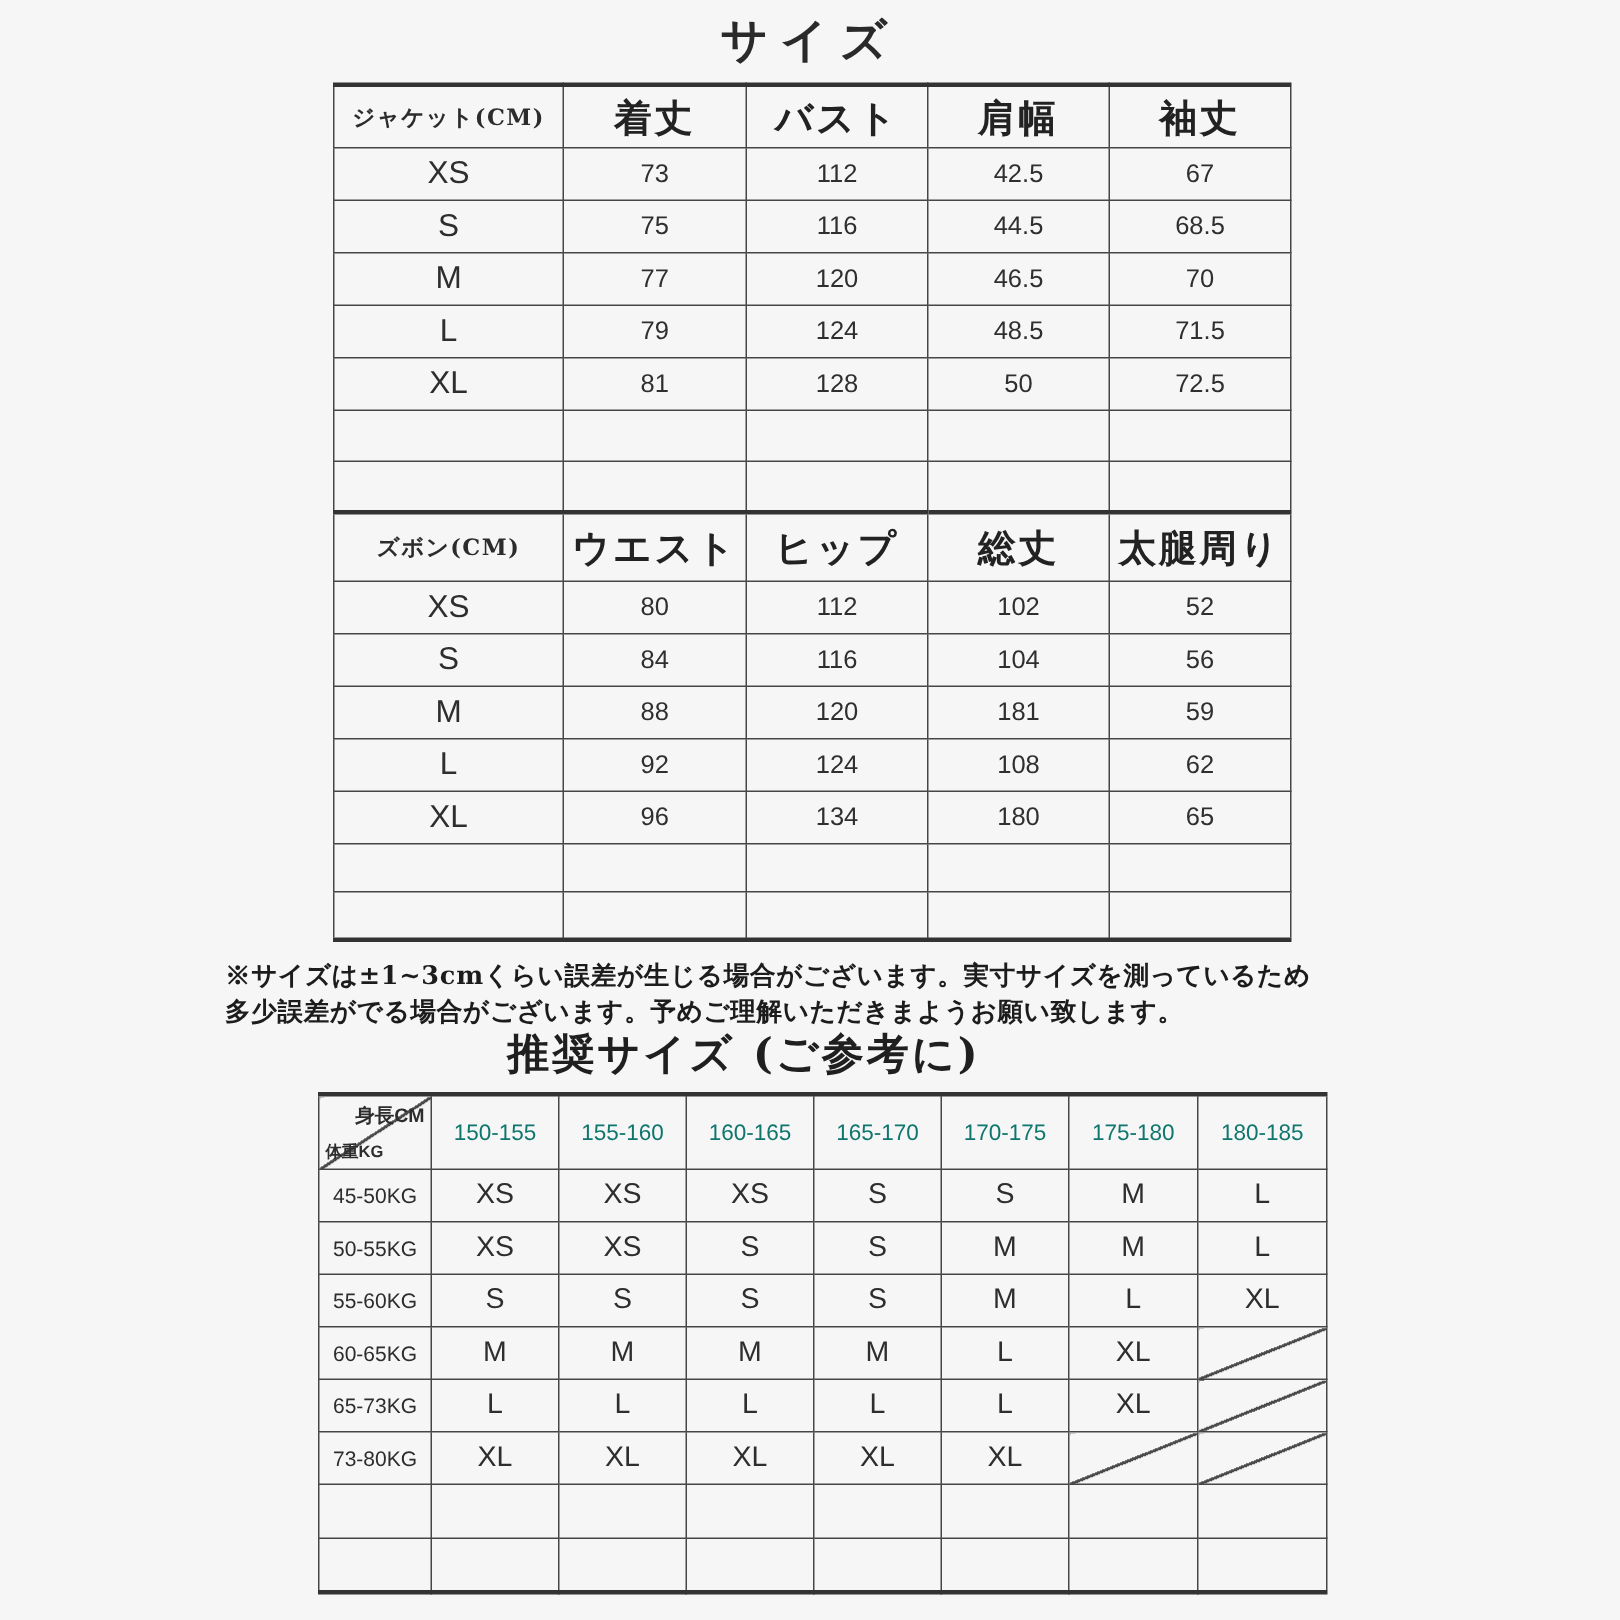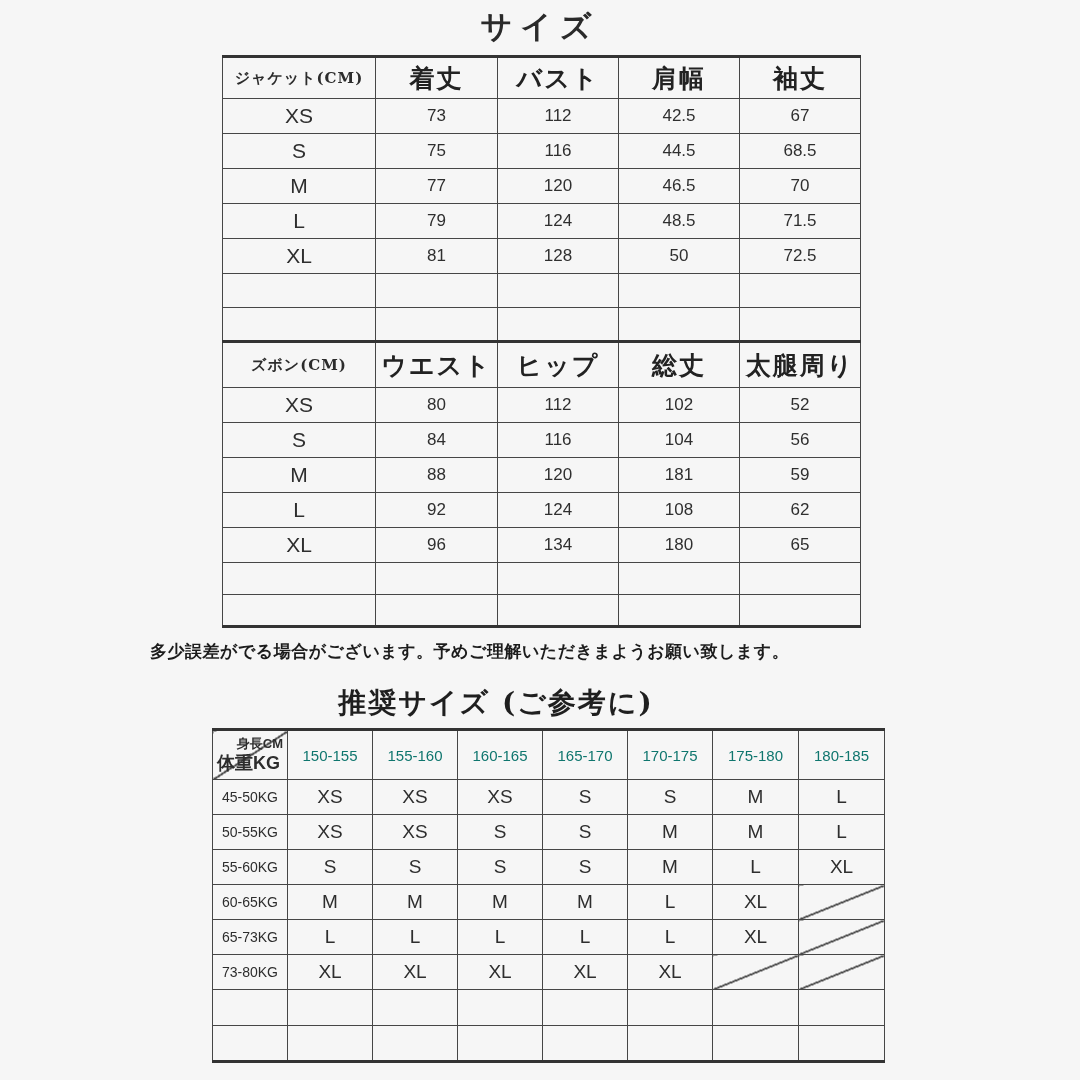--- a/index.html
+++ b/index.html
@@ -140,21 +140,21 @@
   .diag-height {
     position: absolute;
     top: 4px; right: 4px;
     font-size: 13px;
     font-weight: bold;
     color: #2d2d2d;
   }
   .diag-weight {
     position: absolute;
     bottom: 4px; left: 4px;
-    font-size: 18px;
+    font-size: 11px;
     font-weight: bold;
     color: #2d2d2d;
   }
 </style>
 </head>
 <body>
 
 <div class="page">
 
   <div class="main-title">サイズ</div>
@@ -279,20 +279,21 @@
       <td></td>
           <td></td>
           <td></td>
           <td></td>
           <td></td>
     </tr>
   </tbody>
     </table>
 
   <div class="note">
+    <div>※サイズは±1~3cmくらい誤差が生じる場合がございます。実寸サイズを測っているため</div>
     <div>多少誤差がでる場合がございます。予めご理解いただきまようお願い致します。</div>
   </div>
 
   <div class="sub-title">推奨サイズ (ご参考に)</div>
 
   <table class="rec-table">
     <colgroup>
       <col style="width:75px">
         <col style="width:85px">
         <col style="width:85px">

